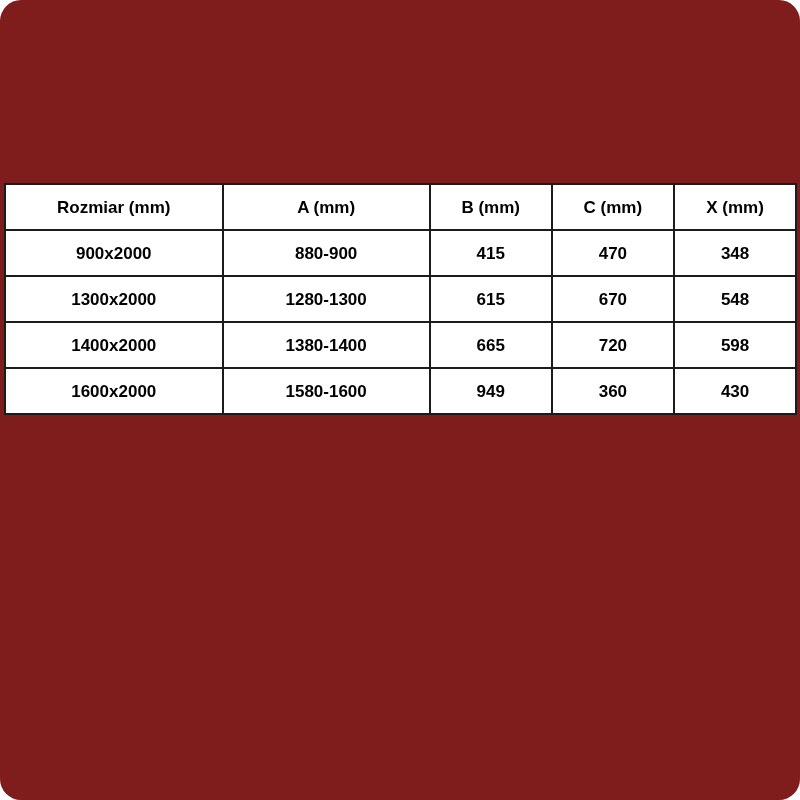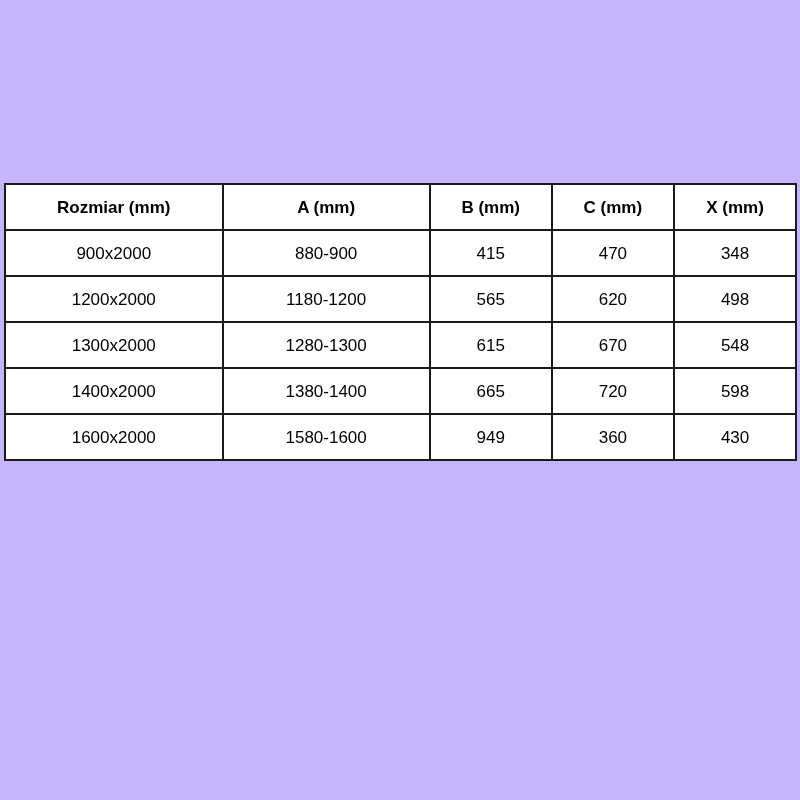--- a/index.html
+++ b/index.html
@@ -5,22 +5,23 @@
   html, body {
     margin: 0;
     padding: 0;
     background: #ffffff;
     font-family: "Liberation Sans", sans-serif;
   }
   .page {
     position: relative;
     width: 800px;
     height: 800px;
-    background: #c4b5fd;
+    background: #7f1d1d;
     overflow: hidden;
+    border-radius: 21px;
   }
   .spec-table {
     position: absolute;
     left: 4px;
     top: 183px;
     width: 793px;
     border-collapse: collapse;
     table-layout: fixed;
     color: #000000;
   }
@@ -33,21 +34,21 @@
     padding: 0;
     font-size: 17px;
     line-height: 1;
     background: #ffffff;
   }
   .spec-table th {
     font-weight: bold;
     font-size: 17px;
   }
   .spec-table td {
-    font-weight: normal;
+    font-weight: bold;
     margin-top: 23px;
   }
   col.w0 { width: 27.5%; }
   col.w1 { width: 26.2%; }
   col.w2 { width: 15.4%; }
   col.w3 { width: 15.5%; }
   col.w4 { width: 15.4%; }
 </style>
 </head>
 <body>
@@ -72,27 +73,20 @@
     </thead>
     <tbody>
       <tr>
         <td>900x2000</td>
         <td>880-900</td>
         <td>415</td>
         <td>470</td>
         <td>348</td>
       </tr>
       <tr>
-        <td>1200x2000</td>
-        <td>1180-1200</td>
-        <td>565</td>
-        <td>620</td>
-        <td>498</td>
-      </tr>
-      <tr>
         <td>1300x2000</td>
         <td>1280-1300</td>
         <td>615</td>
         <td>670</td>
         <td>548</td>
       </tr>
       <tr>
         <td>1400x2000</td>
         <td>1380-1400</td>
         <td>665</td>

